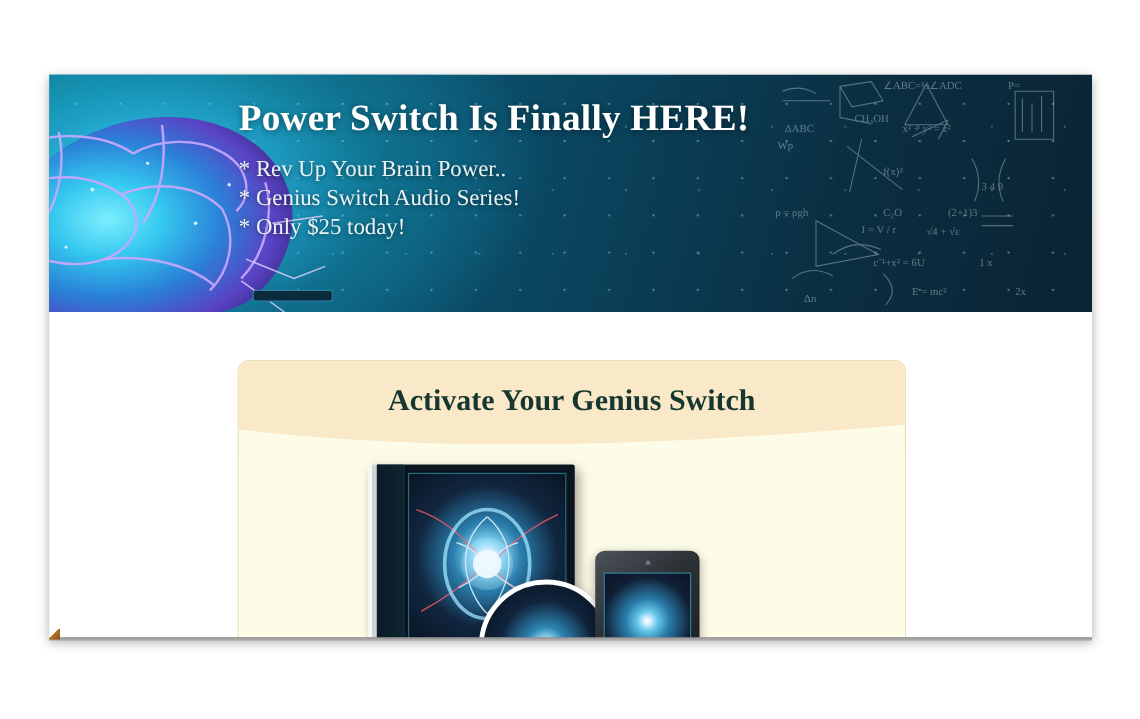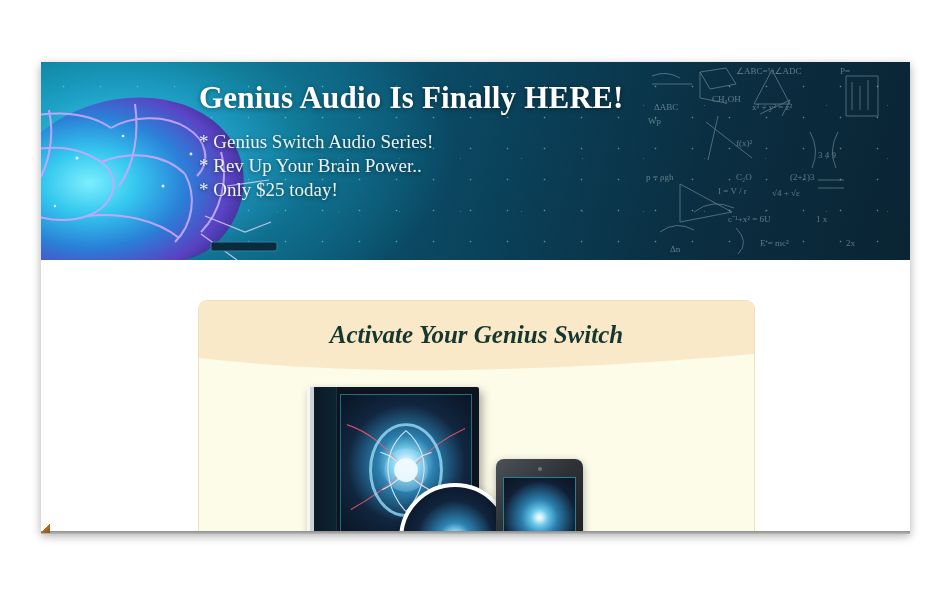--- a/index.html
+++ b/index.html
@@ -122,21 +122,20 @@
   
   .offer-card {
     position: absolute;
     left: 157px;
     top: 238px;
     width: 555px;
     border: 1px solid #ece2b9;
     border-radius: 9px 9px 0 0;
     background: #fdfce9;
     overflow: hidden;
-    font-style: italic;
   }
   .card-header {
     position: relative;
     background: #fae9c8;
     padding: 18px 14px 26px 14px;
     text-align: center;
   }
   .card-header-title {
     margin: 0;
     color: #16372f;
@@ -323,24 +322,24 @@
         <circle cx="62" cy="92" r="1.6"></circle>
           <circle cx="108" cy="70" r="1.3"></circle>
         <circle cx="148" cy="120" r="1.5"></circle>
           <circle cx="40" cy="140" r="1.2"></circle>
         <circle cx="176" cy="88" r="1.4"></circle>
       </g>
       <rect x="196" y="176" width="66" height="9" rx="2" fill="#0a2a3e" stroke="#2f7fa0" stroke-width="1"></rect>
     </svg>
 
     <div class="hero-copy">
-      <h1 class="hero-title">Genius Audio Is Finally HERE!</h1>
+      <h1 class="hero-title">Power Switch Is Finally HERE!</h1>
       <ul class="hero-bullets">
+        <li>* Rev Up Your Brain Power..</li>
         <li>* Genius Switch Audio Series!</li>
-        <li>* Rev Up Your Brain Power..</li>
         <li>* Only $25 today!</li>
       </ul>
     </div>
   </div>
 
   <div class="offer-card">
 
     <div class="card-header">
       <h2 class="card-header-title">
         <span>Activate Your Genius Switch</span><br>

